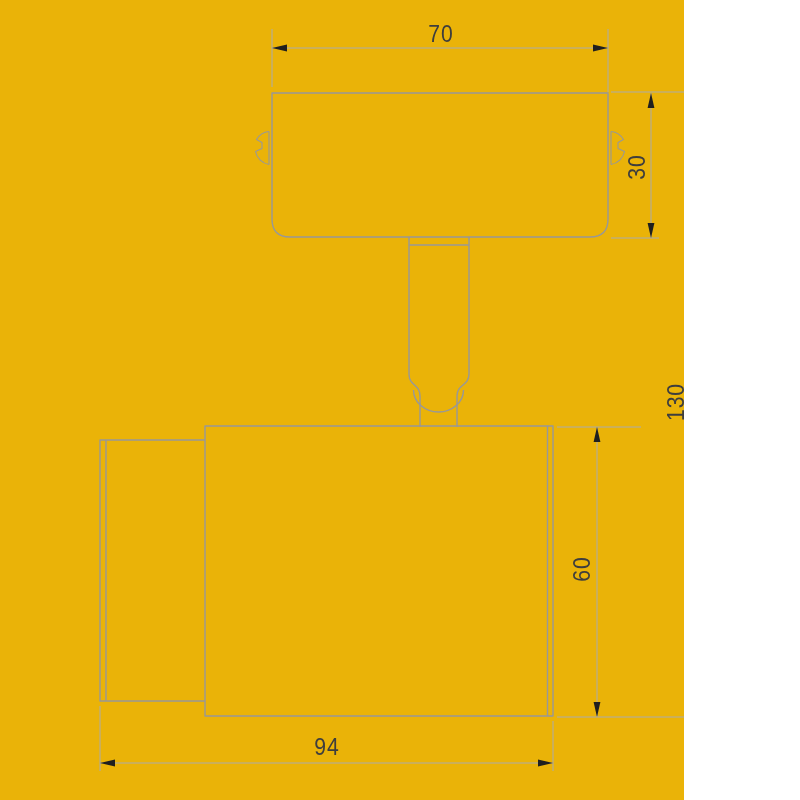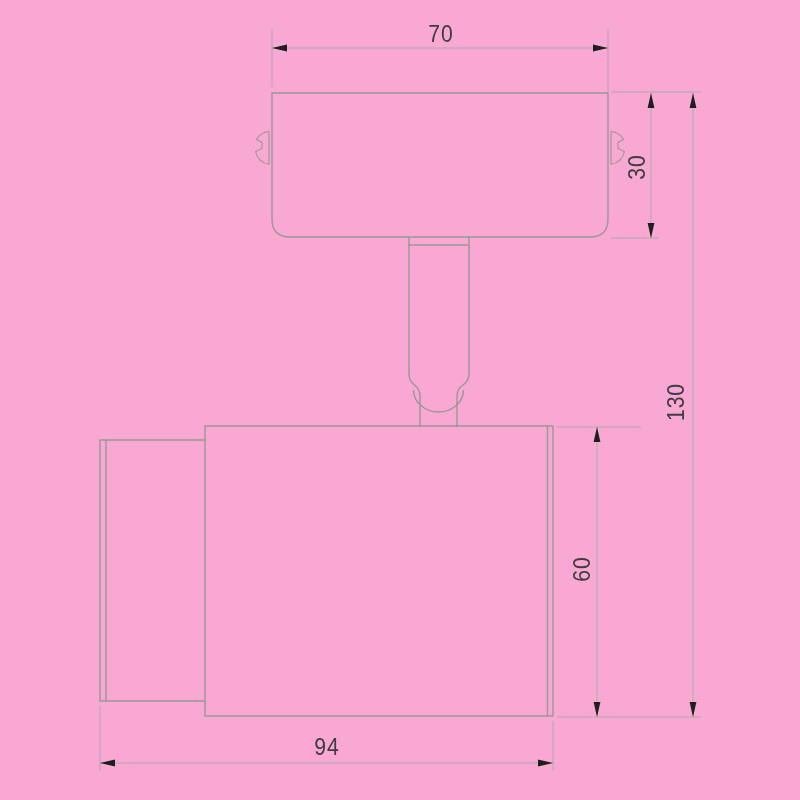--- a/index.html
+++ b/index.html
@@ -3,23 +3,23 @@
 <meta charset="utf-8">
 <style>
   html, body {
     margin: 0;
     padding: 0;
     background: #ffffff;
     font-family: "Liberation Sans", sans-serif;
   }
   .canvas {
     position: relative;
-    width: 800px;
+    width: 684px;
     height: 800px;
-    background: #f9a8d4;
+    background: #eab308;
     overflow: hidden;
   }
   .canvas svg {
     position: absolute;
     left: 0;
     top: 0;
   }
   .dim-label {
     position: absolute;
     font-size: 23px;

